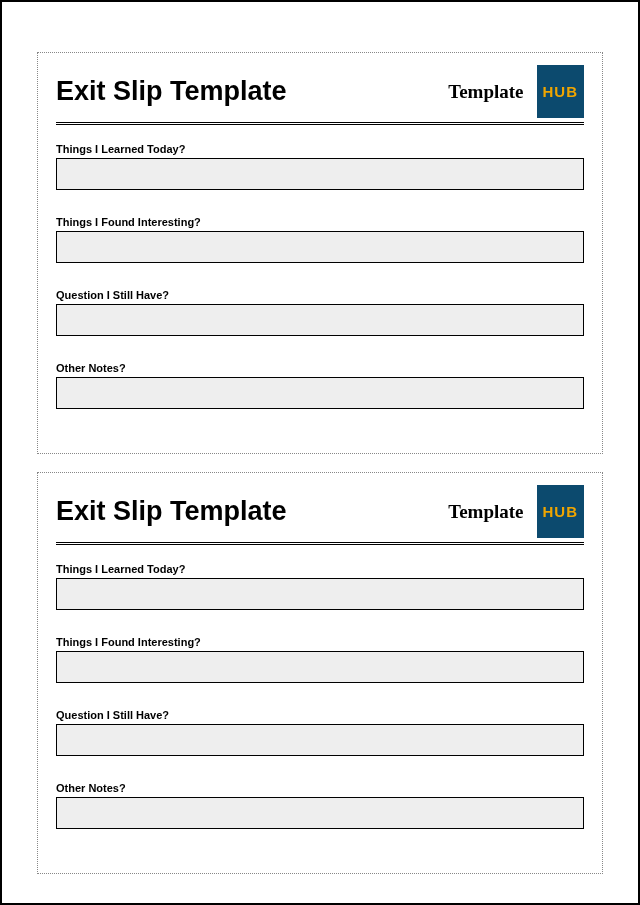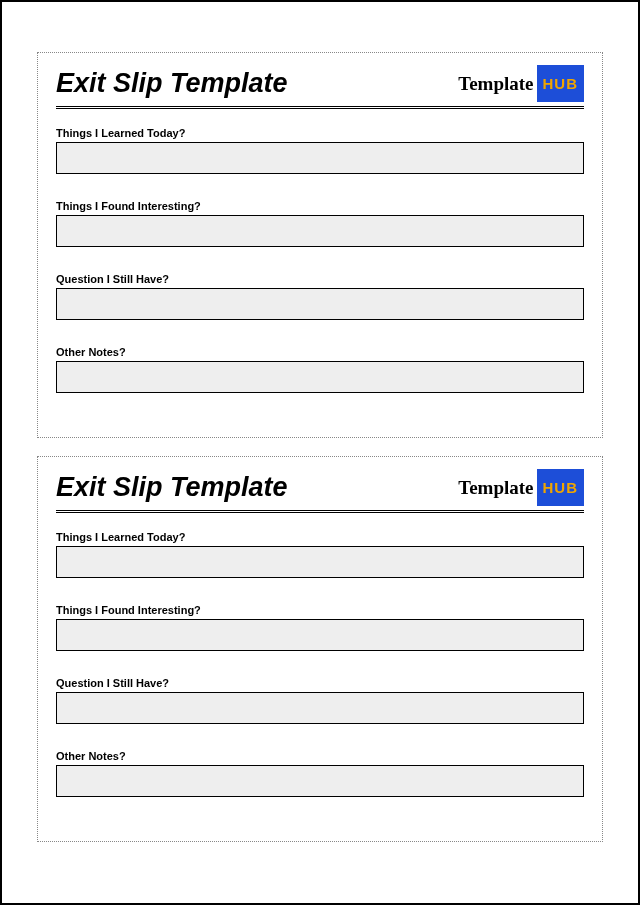--- a/index.html
+++ b/index.html
@@ -26,40 +26,39 @@
       align-items: center;
       border-bottom: 3px double #000;
       padding-bottom: 4px;
       margin-bottom: 18px;
     }
     .slip-title {
       font-size: 27px;
       font-weight: bold;
       color: #000;
       font-family: Arial, sans-serif;
-      font-style: italic;
     }
     .logo {
       display: flex;
       align-items: center;
-      gap: 3px;
+      gap: 13px;
     }
     .logo-template {
       font-family: Georgia, 'Times New Roman', serif;
       font-size: 19px;
       font-weight: bold;
       color: #000;
     }
     .logo-hub {
-      background: #1d4ed8;
+      background: #0c4a6e;
       color: #f0a500;
       font-family: Arial, sans-serif;
       font-weight: bold;
       font-size: 15px;
-      padding: 10px 6px;
+      padding: 18px 6px;
       letter-spacing: 1px;
     }
     .field {
       margin-bottom: 26px;
     }
     .field-label {
       font-size: 11px;
       font-weight: bold;
       color: #000;
       margin-bottom: 3px;

